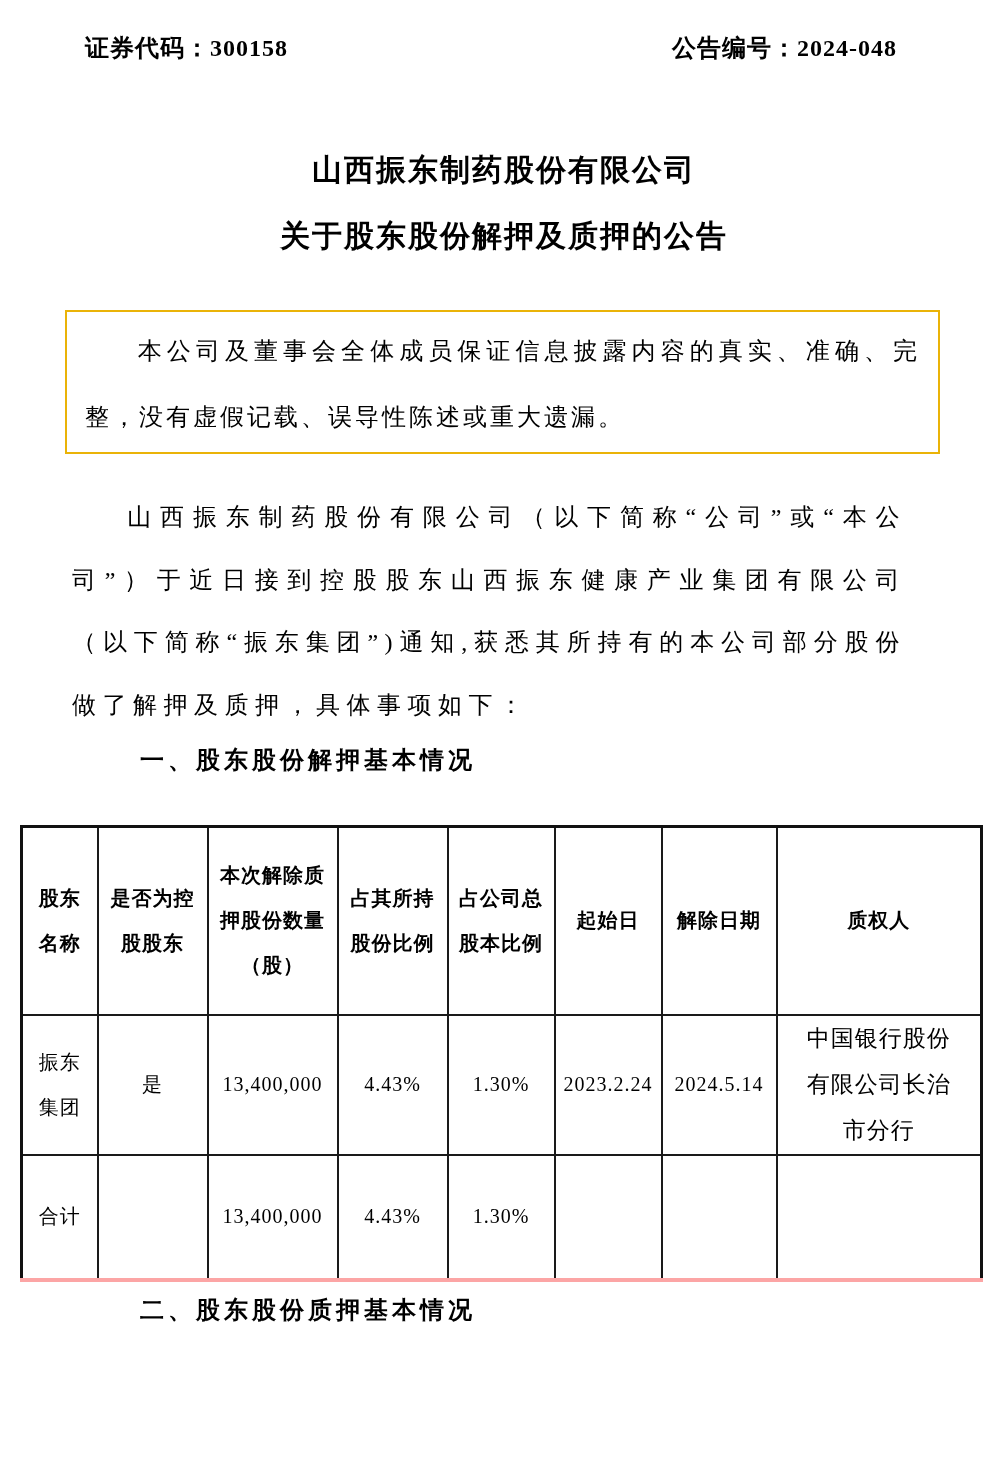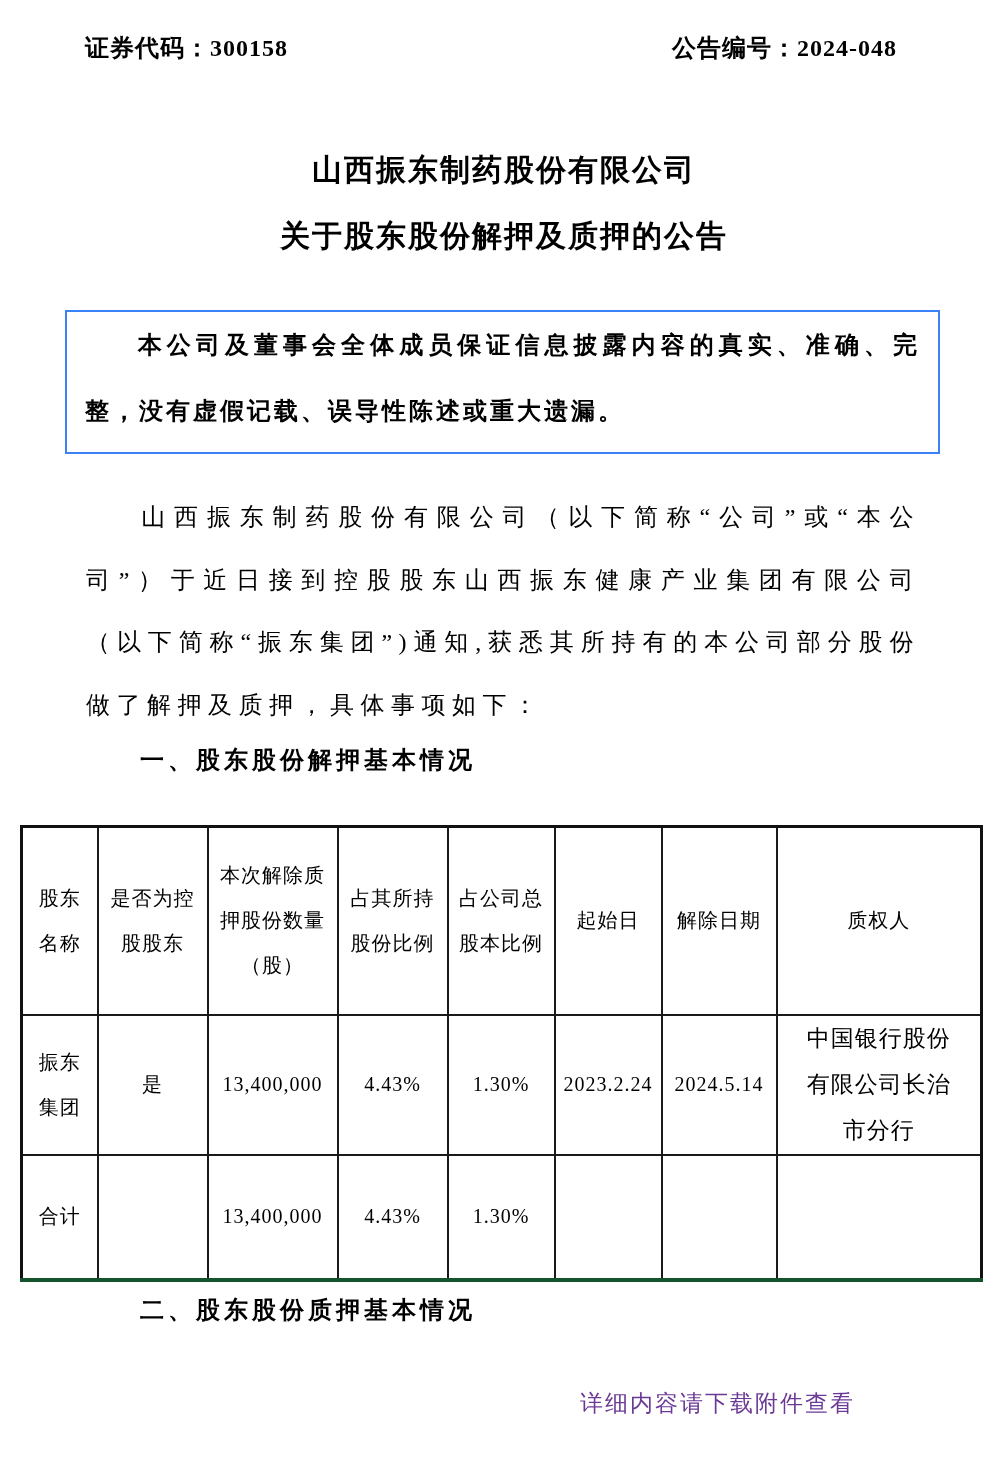--- a/index.html
+++ b/index.html
@@ -38,36 +38,35 @@
     letter-spacing: 2px;
   }
   .doc-title    { top: 150px; }
   .doc-subtitle { top: 216px; }
 
   
   .disclaimer-box {
     position: absolute;
     top: 310px; left: 65px;
     width: 875px; height: 144px;
-    border: 2px solid #3b82f6;
-    padding: 0 18px 0 18px;
-    font-weight: bold;
+    border: 2px solid #eab308;
+    padding: 6px 18px 0 18px;
   }
   .disclaimer-text {
     font-size: 24px;
     letter-spacing: 3px;
     line-height: 66px;
     text-indent: 2.2em;
     text-align: justify;
   }
 
   
   .body-par {
     position: absolute;
-    top: 486px; left: 86px;
+    top: 486px; left: 72px;
     width: 834px;
     font-size: 24px;
     letter-spacing: 6.5px;
     line-height: 62.5px;
     text-indent: 2.3em;
     text-align: justify;
   }
 
   
   .section-heading {
@@ -93,23 +92,23 @@
     border: 2px solid #1a1a1a;
     text-align: center;
     vertical-align: middle;
     font-size: 20px;
     line-height: 45px;
     letter-spacing: 1px;
     padding: 0 6px;
     overflow: hidden;
     font-weight: normal;
   }
-  .release-table th { font-weight: normal; border-radius: 12px; }
+  .release-table th { font-weight: bold; border-radius: 12px; }
   .release-table { border: 3px solid #111; }
-  .release-table tr.last-row td { border-bottom: 4px solid #14532d; }
+  .release-table tr.last-row td { border-bottom: 4px solid #fca5a5; }
   .release-table td.pledgee-cell { font-size: 23px; line-height: 46px; padding: 0 24px; }
   .row-header  { height: 188px; }
   .row-data-1  { height: 96px; }
   .row-data-2  { height: 125px; }
 
   
   .attachment-note {
     position: absolute;
     top: 1388px; left: 580px;
     font-family: "Liberation Sans", "DejaVu Sans", sans-serif;
@@ -181,15 +180,14 @@
       <td>1.30%</td>
       <td></td>
       <td></td>
       <td class="pledgee-cell"></td>
     </tr>
   </tbody>
     </table>
 
   <div class="section-heading section-2">二、股东股份质押基本情况</div>
 
-  <div class="attachment-note">详细内容请下载附件查看</div>
 
 </div>
 
 </body></html>

